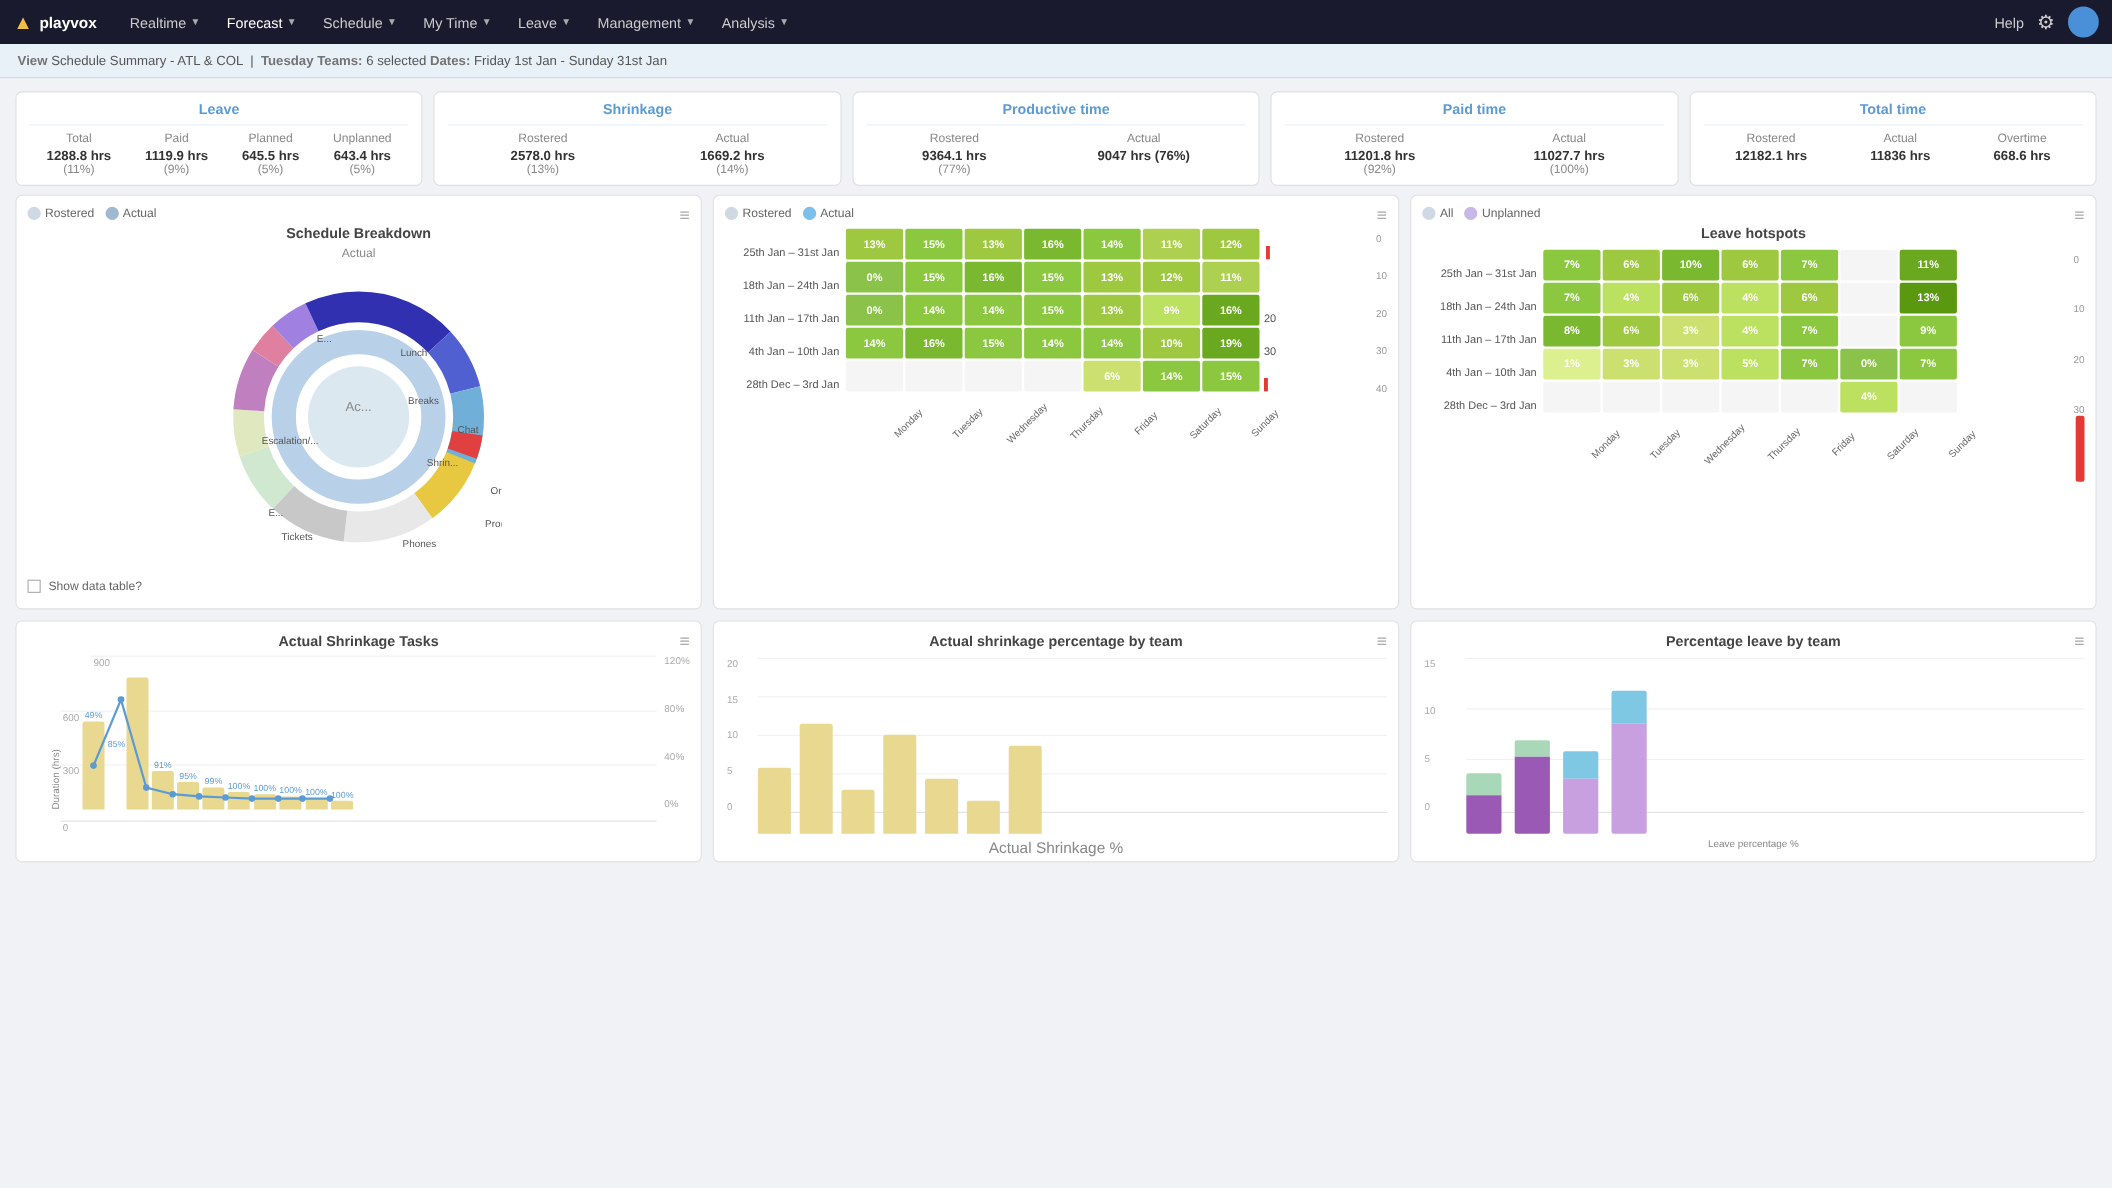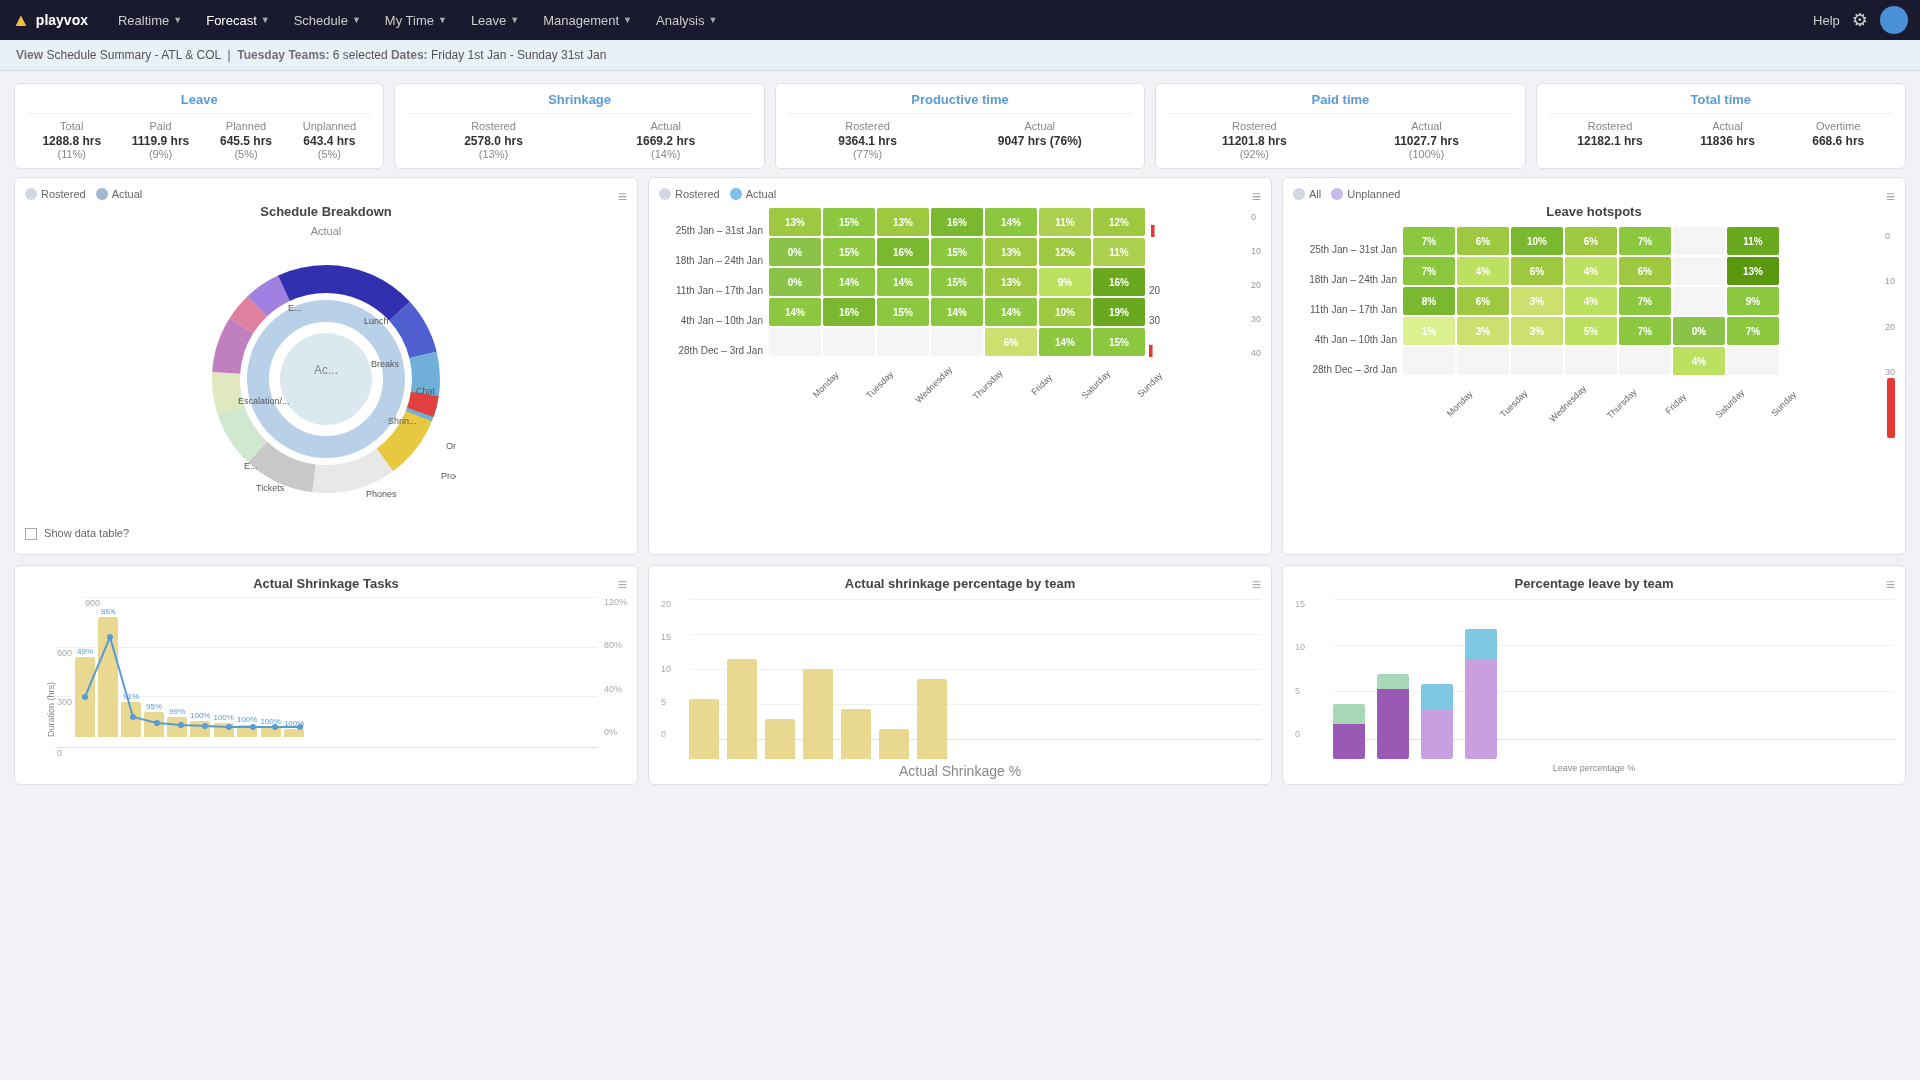--- a/index.html
+++ b/index.html
@@ -623,21 +623,21 @@
         <div style="position:absolute;top:0;left:0;right:30px;border-top:1px solid #f0f0f0;font-size:9px;color:#aaa;padding-left:2px;margin-left:28px;">900</div>
         <div style="position:absolute;top:33%;left:0;right:30px;border-top:1px solid #f0f0f0;font-size:9px;color:#aaa;padding-left:2px;">600</div>
         <div style="position:absolute;top:66%;left:0;right:30px;border-top:1px solid #f0f0f0;font-size:9px;color:#aaa;padding-left:2px;">300</div>
         <div style="position:absolute;top:100%;left:0;right:30px;border-top:1px solid #e0e0e0;font-size:9px;color:#aaa;padding-left:2px;">0</div>
 
         <div style="display:flex;align-items:flex-end;height:140px;gap:3px;position:absolute;bottom:10px;left:20px;right:30px;">
           <div style="display:flex;flex-direction:column;align-items:center;gap:1px;justify-content:center;">
             <span style="font-size:8px;color:#5b9bd5;">49%</span>
             <div style="width:20px;height:80px;background:#e8d890;border-radius:2px 2px 0 0;"></div>
           </div>
-          <div style="display:flex;flex-direction:column;align-items:center;gap:1px;font-family:Liberation Mono, monospace;">
+          <div style="display:flex;flex-direction:row;align-items:center;gap:1px;">
             <span style="font-size:8px;color:#5b9bd5;">85%</span>
             <div style="width:20px;height:120px;background:#e8d890;border-radius:2px 2px 0 0;"></div>
           </div>
           <div style="display:flex;flex-direction:column;align-items:center;gap:1px;">
             <span style="font-size:8px;color:#5b9bd5;">91%</span>
             <div style="width:20px;height:35px;background:#e8d890;border-radius:2px 2px 0 0;"></div>
           </div>
           <div style="display:flex;flex-direction:column;align-items:center;gap:1px;">
             <span style="font-size:8px;color:#5b9bd5;">95%</span>
             <div style="width:20px;height:25px;background:#e8d890;border-radius:2px 2px 0 0;"></div>

